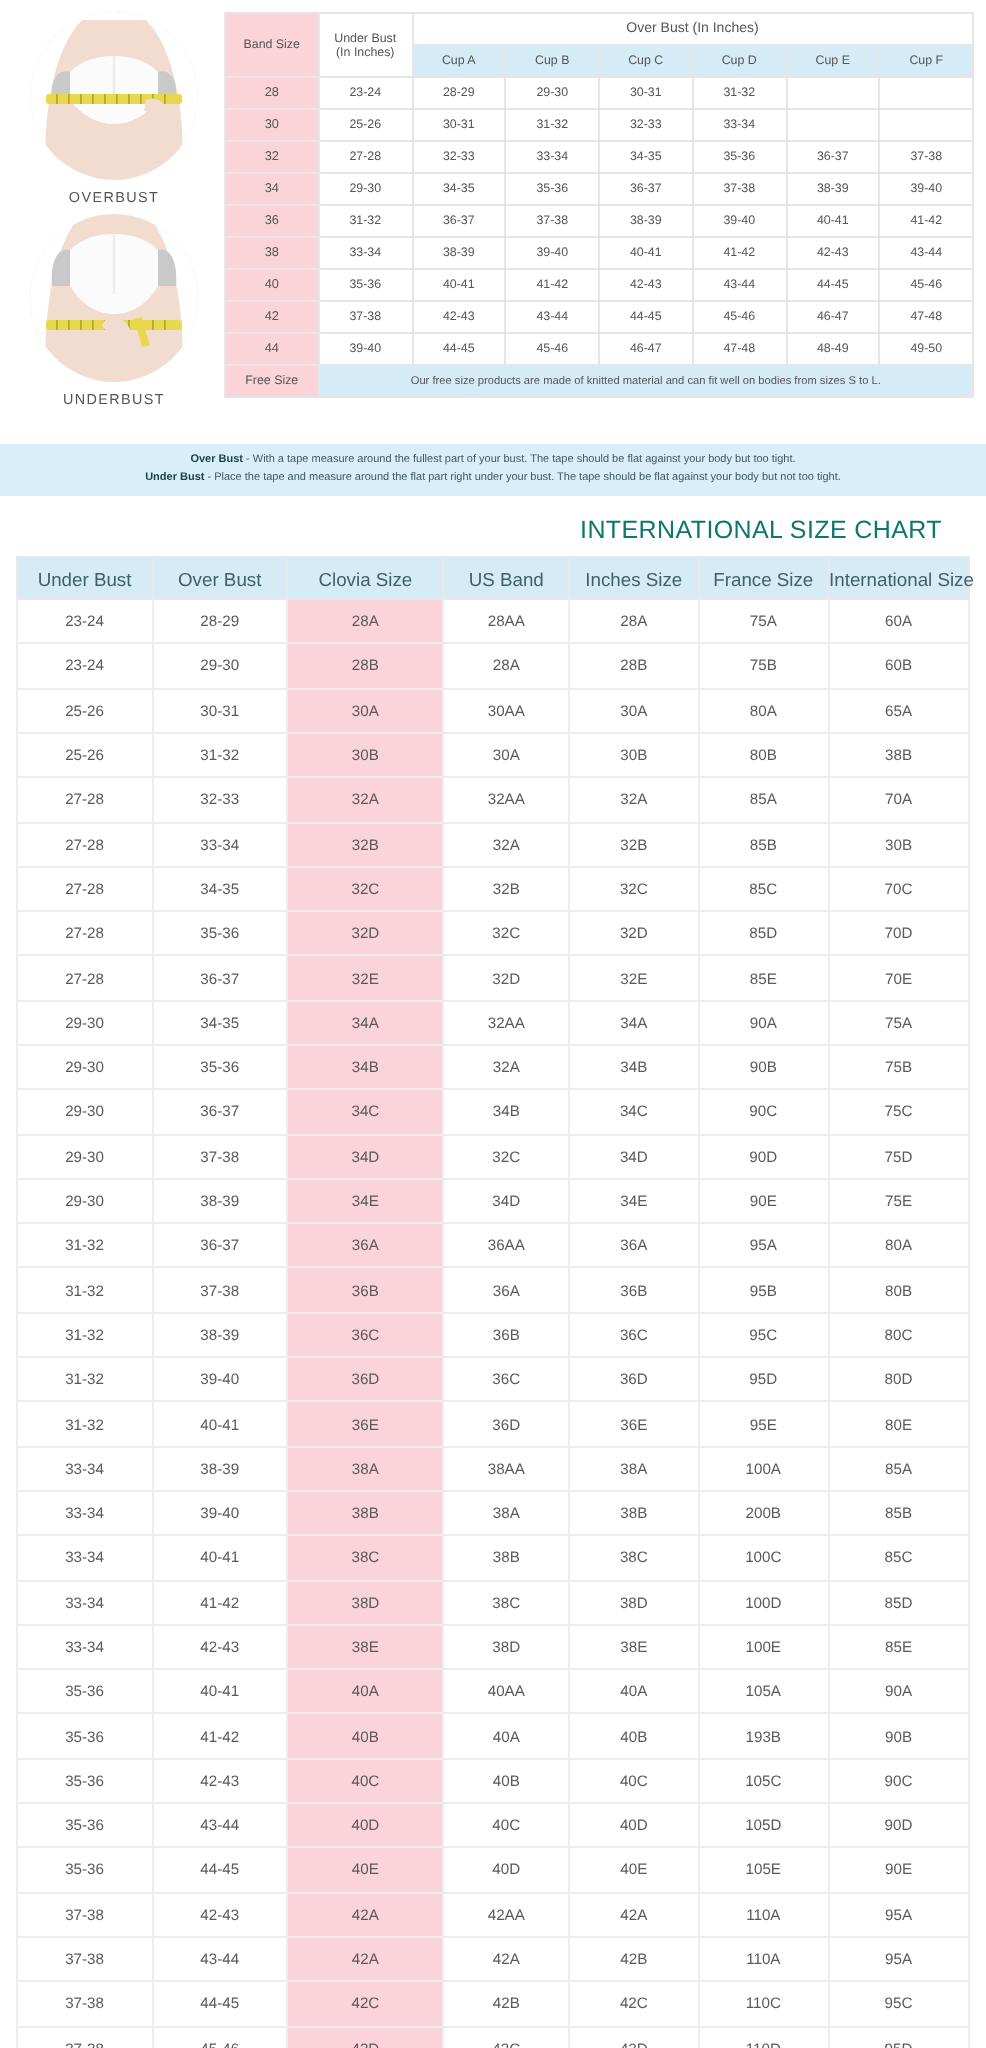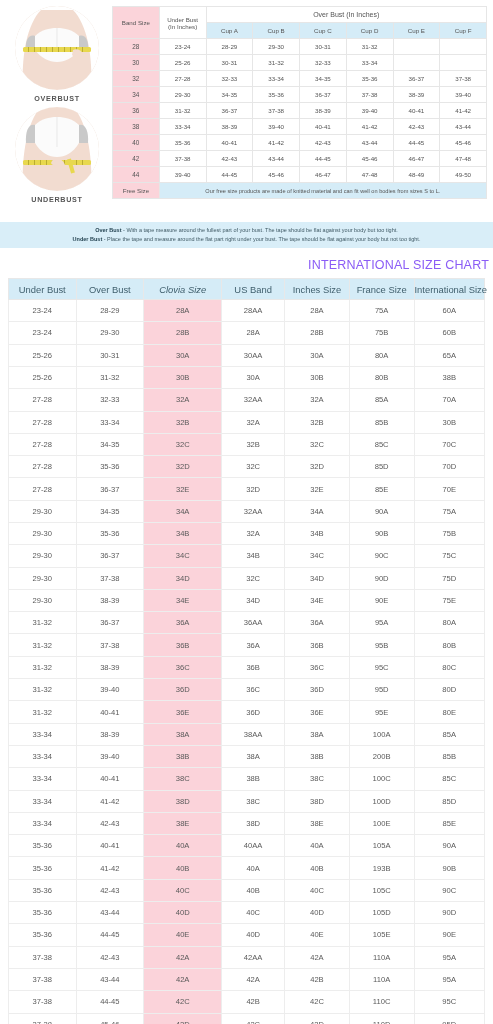--- a/index.html
+++ b/index.html
@@ -36,21 +36,21 @@
     position: relative;
     background: #f0e3da;
     margin: 0 auto;
   }
   .photo svg { display: block; width: 84px; height: 84px; }
   .figure-label {
     font-size: 7.2px;
     letter-spacing: 0.7px;
     color: #555;
     margin-top: 4px;
-    font-weight: 700;
+    font-weight: 400;
   }
 
   
   .top-table-wrap { flex: 1; padding-left: 4px; padding-top: 2px; }
   table.top-table {
     border-collapse: collapse;
     width: 100%;
     table-layout: fixed;
     font-size: 6.2px;
   }
@@ -87,23 +87,23 @@
     color: #3f5964;
     line-height: 1.55;
     white-space: nowrap;
   }
   .note-line b { color: #1e3d4c; font-weight: 700; }
 
   
   .intl-title {
     text-align: right;
     font-size: 12.5px;
-    color: #8b5cf6;
+    color: #0f766e;
     letter-spacing: 0.2px;
-    padding: 10px 4px 6px 0;
+    padding: 10px 22px 6px 0;
   }
   .intl-wrap { padding: 0 8px; }
   table.intl {
     border-collapse: collapse;
     width: 100%;
     table-layout: fixed;
     font-size: 7.4px;
   }
   table.intl th {
     background: #d5ecf7;
@@ -117,21 +117,21 @@
   }
   table.intl td {
     border: 1px solid #ededed;
     height: 22.3px;
     text-align: center;
     color: #5a5a5a;
     font-size: 7.6px;
     white-space: nowrap;
   }
   table.intl td.clovia, table.intl th.clovia { background: #fbd3da; }
-  table.intl th.clovia { background: #d5ecf7; font-style: italic; }
+  table.intl th.clovia { background: #d5ecf7; }
   table.intl td.clovia { color: #5a5a5a; }
   col.c-under { width: 14.2%; }
   col.c-over  { width: 14.2%; }
   col.c-clovia{ width: 16.4%; }
   col.c-us    { width: 13.2%; }
   col.c-eng   { width: 13.6%; }
   col.c-fr    { width: 13.6%; }
   col.c-intl  { width: 14.8%; }
 </style>
 </head>

